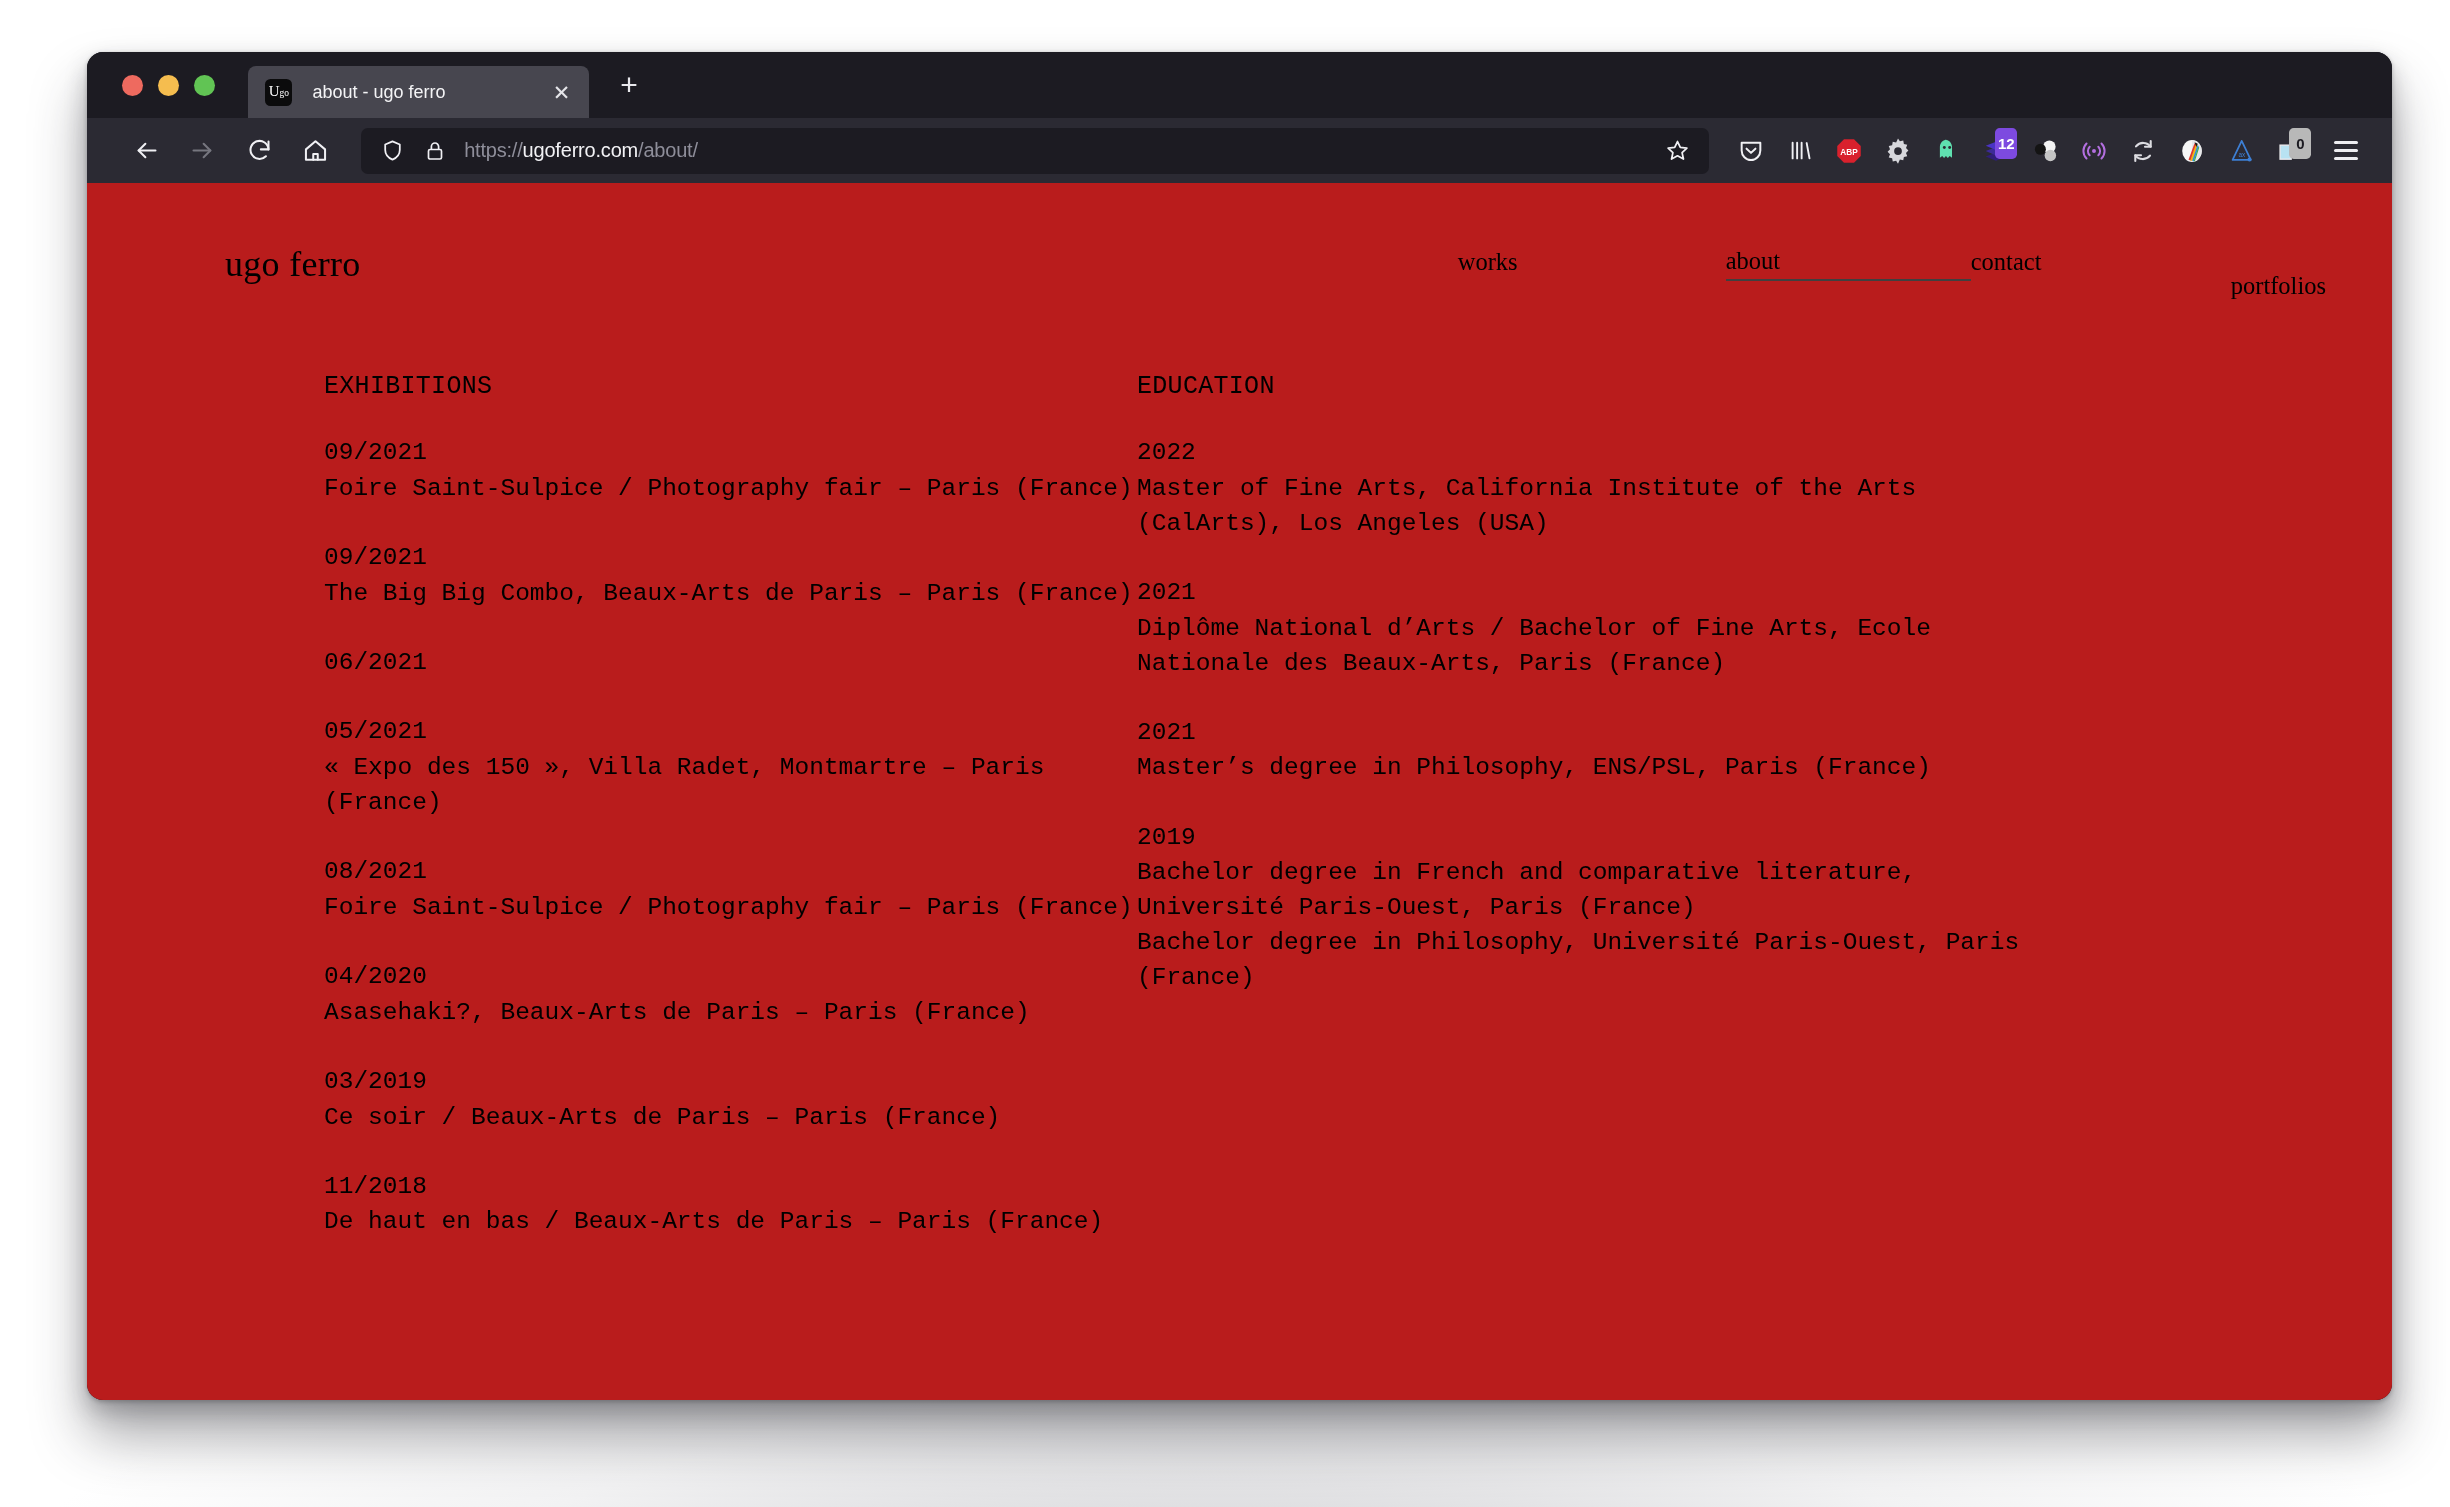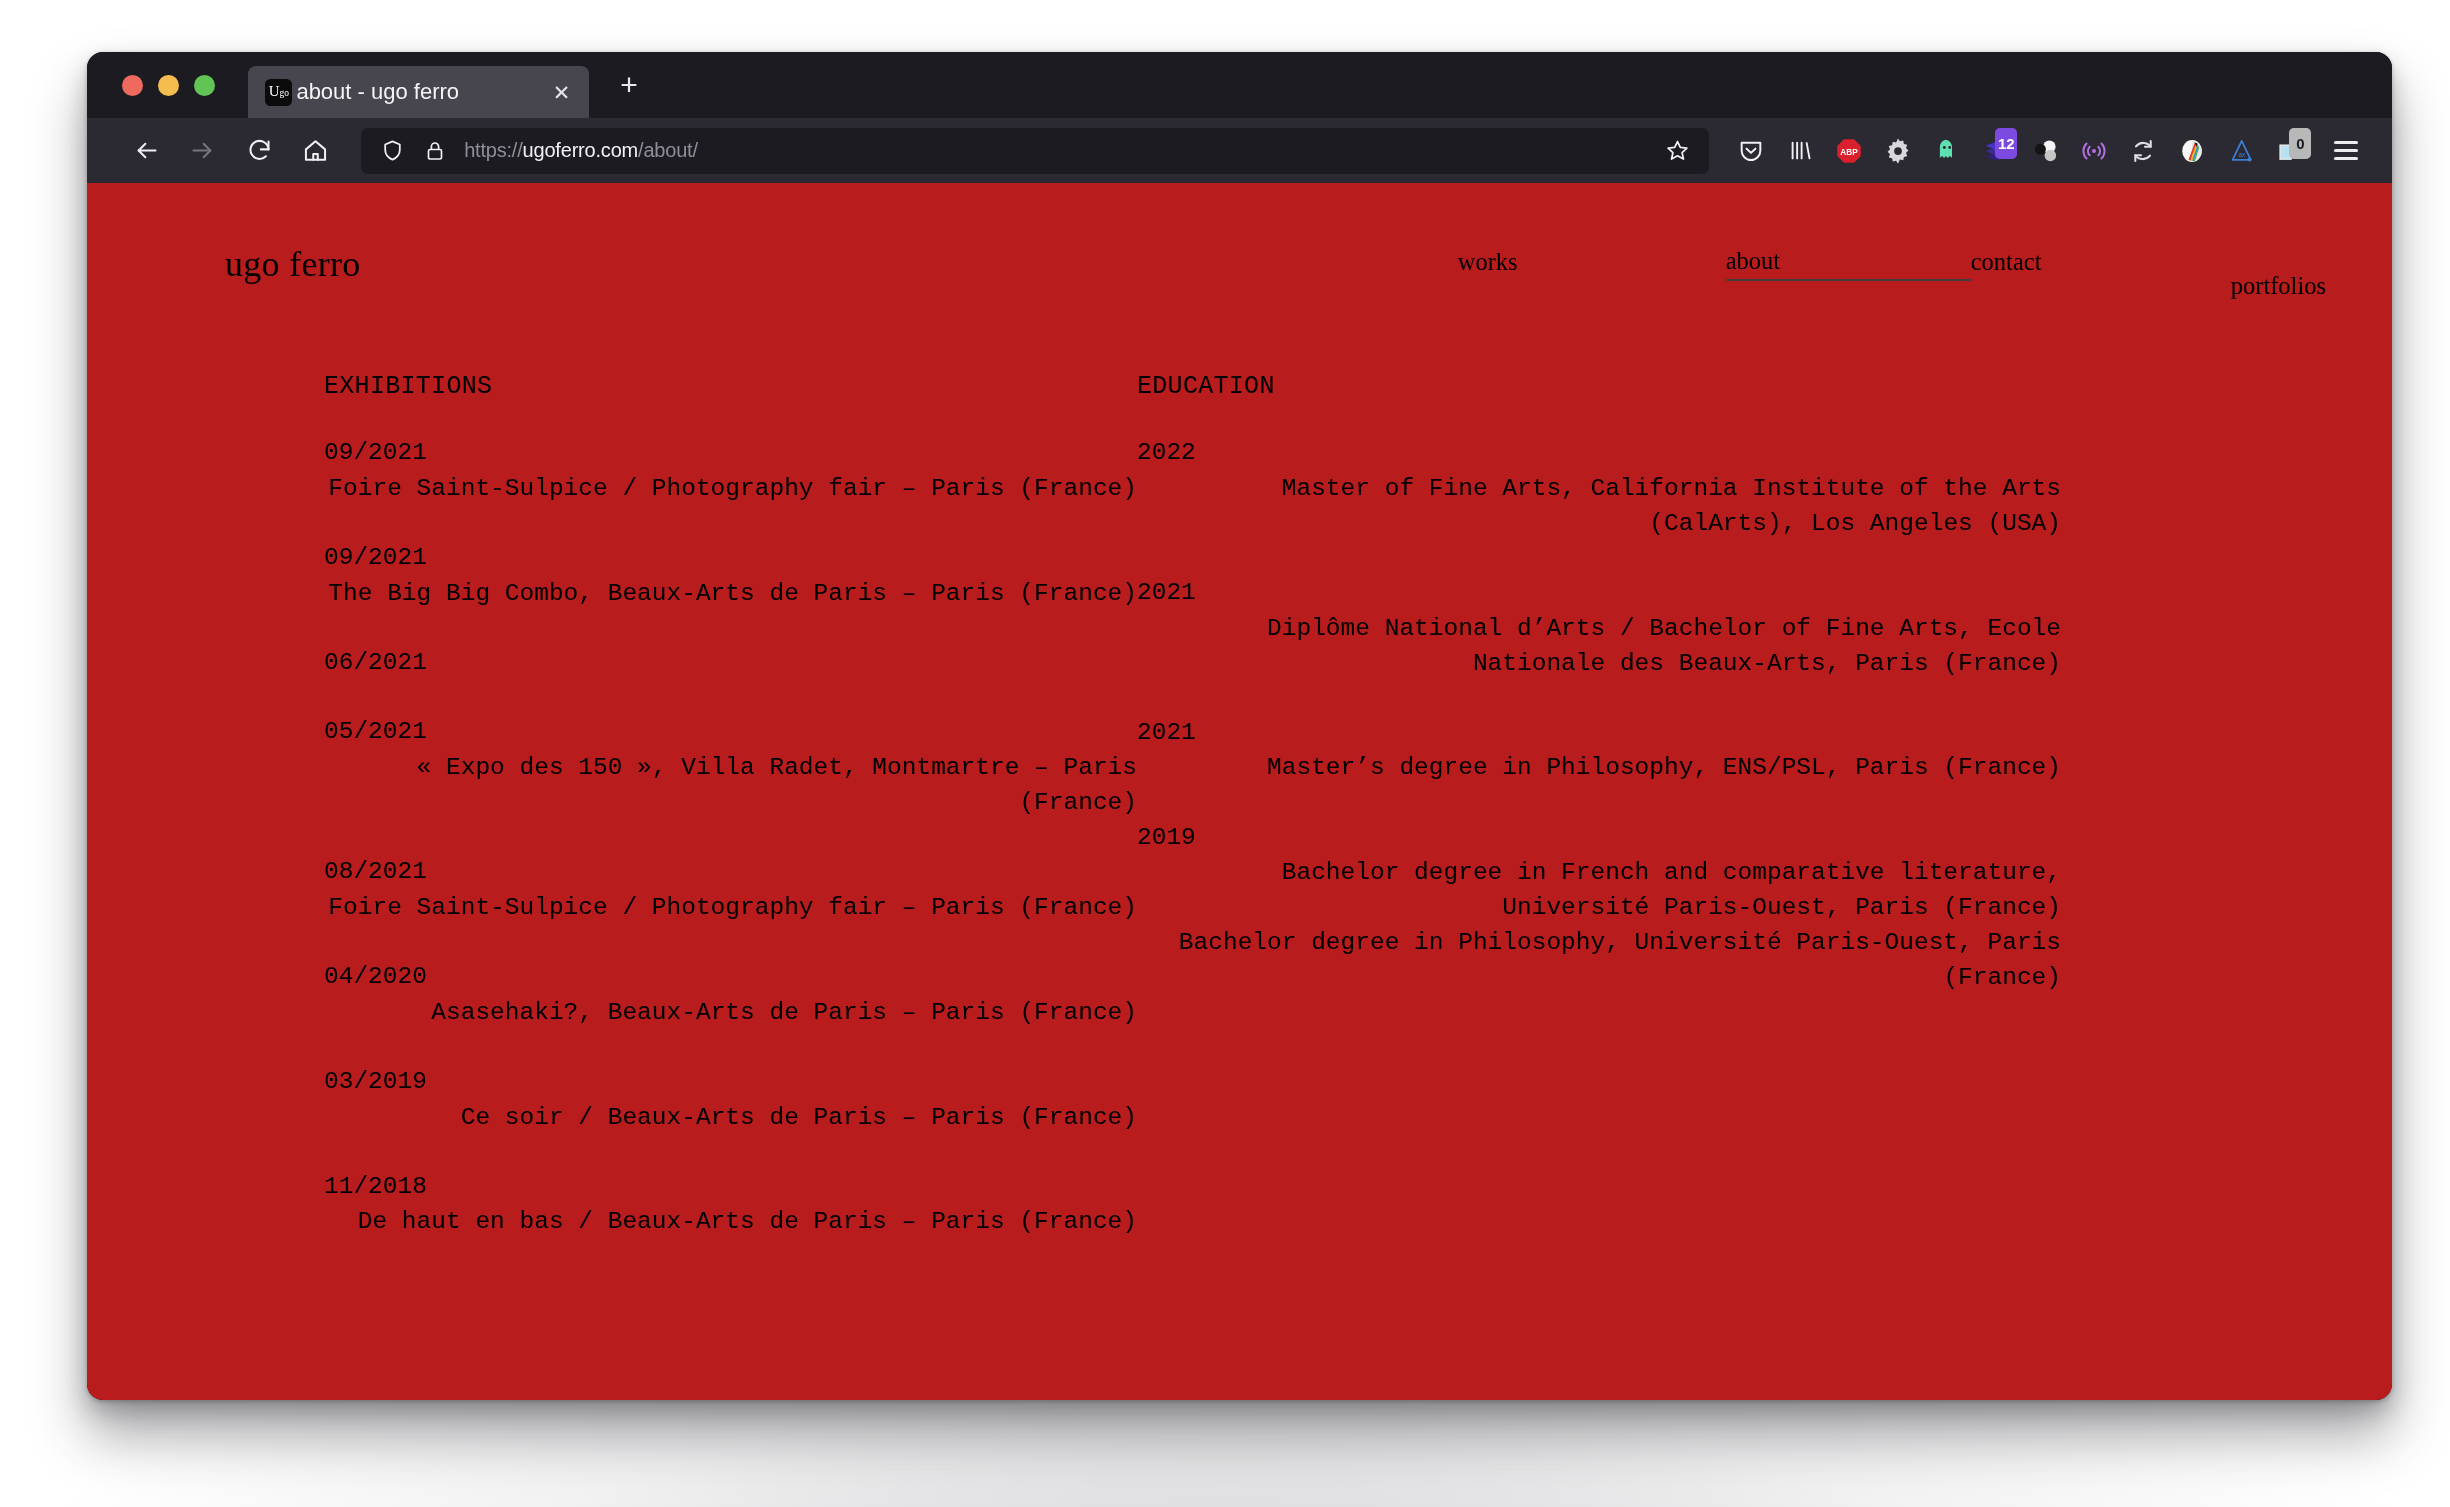--- a/index.html
+++ b/index.html
@@ -87,22 +87,22 @@
     justify-content: center;
     flex: 0 0 auto;
     line-height: 1;
     padding-top: 5.5px;
     box-sizing: border-box;
   }
   .favicon .big { font-size: 15px; }
   .favicon .small { font-size: 9.5px; }
   .tab-title {
     color: #f4f4f6;
-    font-size: 22px;
-    margin-left: 4px;
+    font-size: 18px;
+    margin-left: 20px;
     white-space: nowrap;
     overflow: hidden;
     flex: 1 1 auto;
   }
   .tab-close {
     color: #e6e6ea;
     font-size: 21px;
     line-height: 1;
     width: 27px;
     text-align: center;
@@ -285,21 +285,21 @@
   .entry .date {
     font-size: 24.5px;
     color: #000;
     line-height: 1.42;
   }
   .entry .desc {
     font-size: 24.5px;
     color: #000;
     line-height: 1.43;
   }
-  .entry .desc .line { display: block; text-align: right; }
+  .entry .desc .line { display: block; }
   .col-left .entry .desc { max-width: 813px; }
   .col-right .entry .desc { max-width: 924px; }
 </style>
 </head>
 <body>
 
 <div id="desktop">
 
   <div id="browser-window">
 

